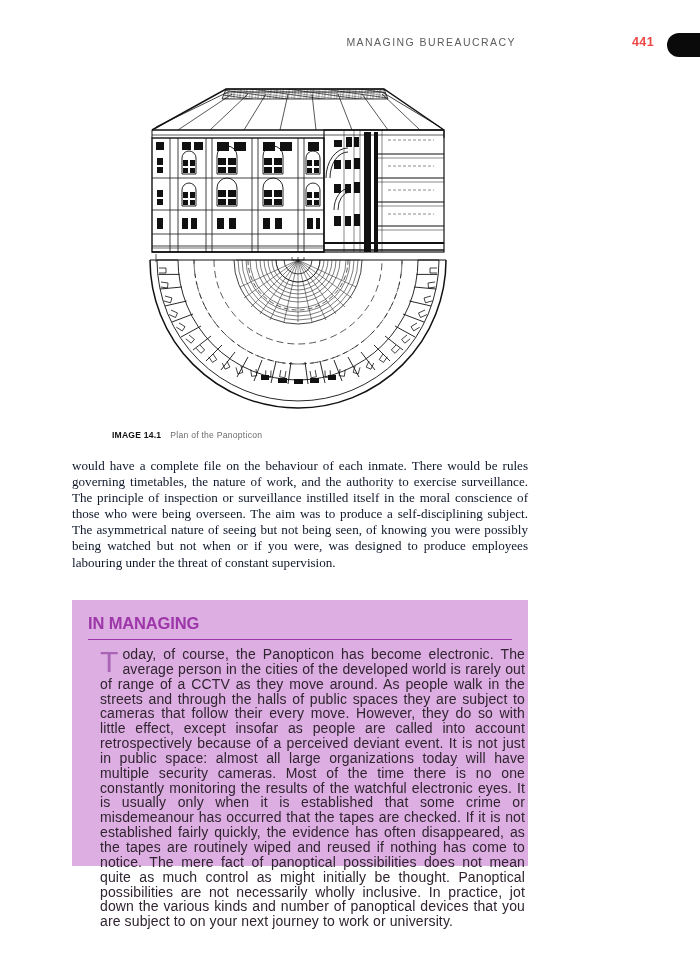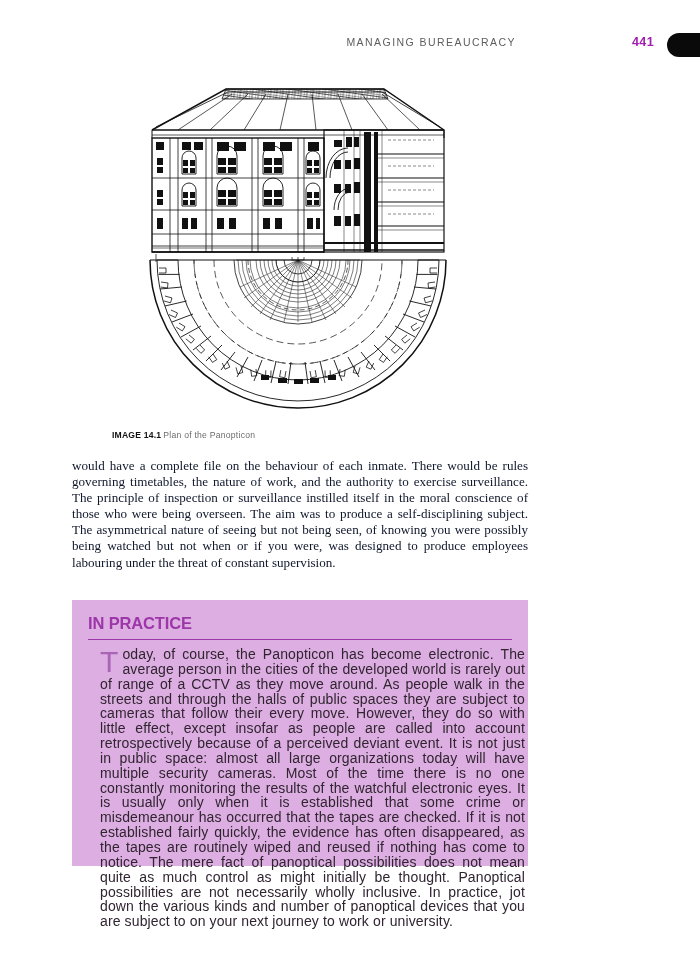--- a/index.html
+++ b/index.html
@@ -35,21 +35,21 @@
     white-space: nowrap;
   }
   .rh-folio {
     position: absolute;
     right: 46px;
     top: -1px;
     font-family: "Liberation Sans", sans-serif;
     font-size: 12.5px;
     font-weight: bold;
     letter-spacing: 0.4px;
-    color: #a21caf;
+    color: #ef4444;
   }
   .rh-thumb {
     position: absolute;
     right: 0;
     top: -3px;
     width: 33px;
     height: 24px;
     background: #0a0a0a;
     border-radius: 12px 0 0 12px;
   }
@@ -75,21 +75,21 @@
     white-space: nowrap;
   }
   .caption-label {
     font-weight: bold;
     color: #111;
     letter-spacing: 0.2px;
     padding-left: 40px;
   }
   .caption-text {
     color: #6d6d6d;
-    margin-left: 2px;
+    margin-left: 9px;
     letter-spacing: 0.25px;
   }
 
   
   .body-para {
     position: absolute;
     left: 72px;
     top: 458px;
     width: 456px;
     font-family: "Liberation Serif", serif;
@@ -472,16 +472,16 @@
   </svg>
 </div>
 
 <div class="caption">
   <span class="caption-label">IMAGE 14.1</span><span class="caption-text">Plan of the Panopticon</span>
 </div>
 
 <div class="body-para">would have a complete file on the behaviour of each inmate. There would be rules governing timetables, the nature of work, and the authority to exercise surveillance. The principle of inspection or surveillance instilled itself in the moral conscience of those who were being overseen. The aim was to produce a self-disciplining subject. The asymmetrical nature of seeing but not being seen, of knowing you were possibly being watched but not when or if you were, was designed to produce employees labouring under the threat of constant supervision.</div>
 
 <div class="practice-box">
-  <div class="practice-heading">IN PRACTICE</div>
+  <div class="practice-heading">IN MANAGING</div>
   <div class="practice-rule"></div>
   <div class="practice-body">Today, of course, the Panopticon has become electronic. The average person in the cities of the developed world is rarely out of range of a CCTV as they move around. As people walk in the streets and through the halls of public spaces they are subject to cameras that follow their every move. However, they do so with little effect, except insofar as people are called into account retrospectively because of a perceived deviant event. It is not just in public space: almost all large organizations today will have multiple security cameras. Most of the time there is no one constantly monitoring the results of the watchful electronic eyes. It is usually only when it is established that some crime or misdemeanour has occurred that the tapes are checked. If it is not established fairly quickly, the evidence has often disappeared, as the tapes are routinely wiped and reused if nothing has come to notice. The mere fact of panoptical possibilities does not mean quite as much control as might initially be thought. Panoptical possibilities are not necessarily wholly inclusive. In practice, jot down the various kinds and number of panoptical devices that you are subject to on your next journey to work or university.</div>
 </div>
 
 </body></html>

